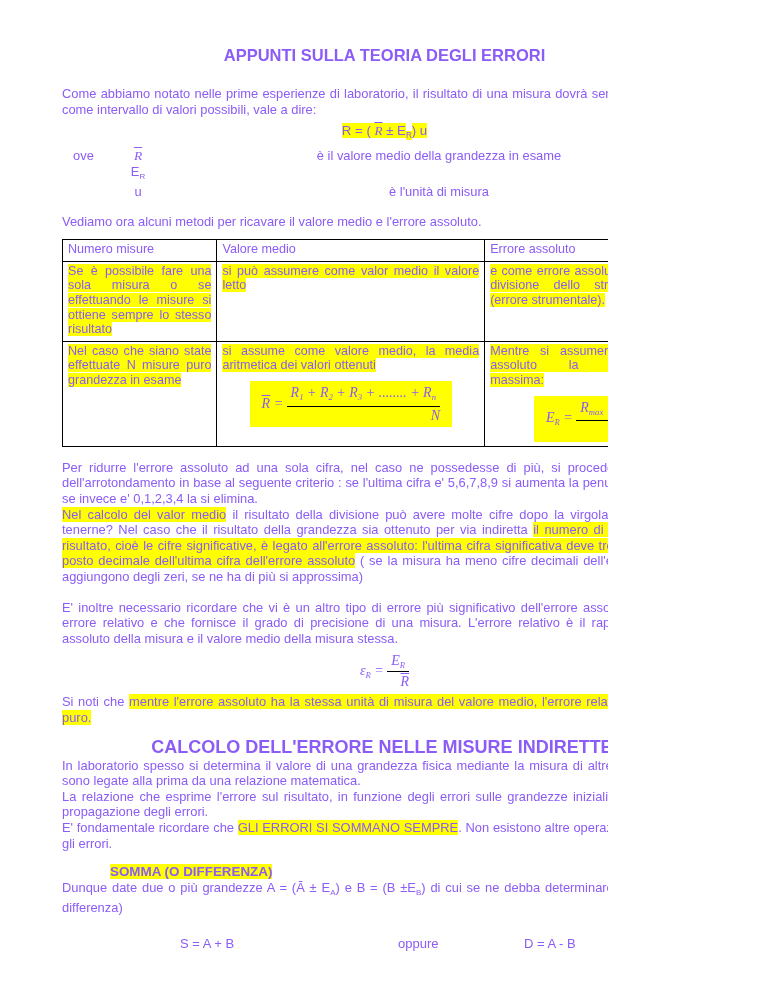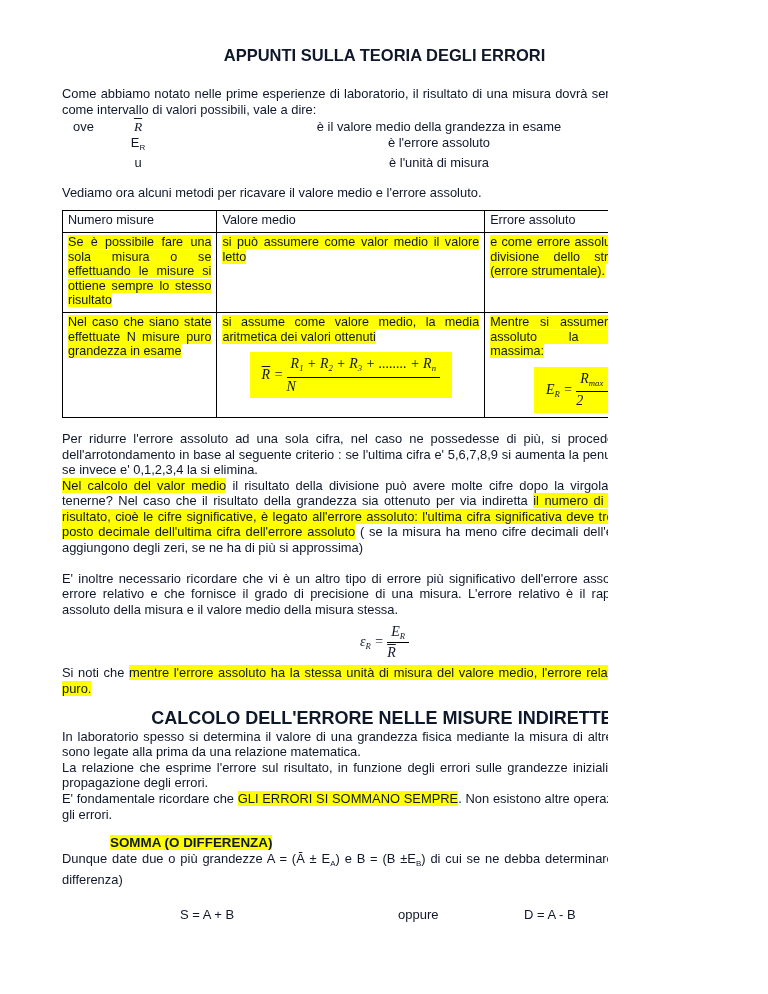--- a/index.html
+++ b/index.html
@@ -1,17 +1,17 @@
 <!DOCTYPE html>
 <html><head>
 <meta charset="utf-8">
 <style>
   html,body{margin:0;padding:0;background:#ffffff;}
   .page{position:relative;width:608px;height:994px;background:#ffffff;overflow:hidden;
-        font-family:"Liberation Sans", sans-serif;color:#0f172a;}
+        font-family:"Liberation Sans", sans-serif;color:#8b5cf6;}
   .content{position:absolute;left:62px;top:46px;width:645px;}
 
   .doc-title{text-align:center;font-weight:bold;font-size:16.5px;margin:0 0 21px 0;}
 
   .para{font-size:12.9px;line-height:15.6px;text-align:justify;margin:0;}
   .h{background:#ffff00;}
   .sub{font-size:0.62em;vertical-align:-0.35em;}
   .mit{font-family:"Liberation Serif", serif;font-style:italic;}
   .ov{text-decoration:overline;}
 
@@ -30,21 +30,21 @@
   table.err-table{width:100%;border-collapse:collapse;table-layout:fixed;margin:0 0 13px 0;}
   table.err-table td{border:1px solid #000;padding:2px 5px 4px 5px;vertical-align:top;
         font-size:12.6px;line-height:14.6px;margin-top:32px;}
   td.c1{width:23.5%;}
   td.c2{width:42%;}
   td.c3{width:34.5%;}
   .cell-just{text-align:justify;}
   .cell-head{font-size:12.8px;}
 
   .eq{display:inline-block;white-space:nowrap;font-size:14px;}
-  .frac{display:inline-block;vertical-align:middle;text-align:left;}
+  .frac{display:inline-block;vertical-align:middle;text-align:right;}
   .fnum{display:block;padding:0 4px 1px 4px;border-bottom:1px solid #000;}
   .fden{display:block;padding-top:1px;}
   .eq-box{display:inline-block;padding:4px 12px;margin-top:8px;}
   .eq-cell-wrap{text-align:center;}
 
   .gap-sm{height:15px;}
   .sec-head{font-size:18px;font-weight:bold;text-align:center;margin:11px 0 0 0;}
   .sub-head{font-size:13.4px;font-weight:bold;margin:13px 0 1px 0;padding-left:48px;}
 
   .formula-row{position:relative;height:18px;margin-top:20px;font-size:13px;}
@@ -55,31 +55,33 @@
 </head>
 <body>
 
 <div class="page">
   <div class="content">
 
     <h1 class="doc-title">APPUNTI SULLA TEORIA DEGLI ERRORI</h1>
 
     <p class="para">Come abbiamo notato nelle prime esperienze di laboratorio, il risultato di una misura dovrà sempre essere dato come intervallo di valori possibili, vale a dire:</p>
 
+    <div class="eq-center">
+      <span class="eq-inline"><span class="h">R = ( </span><span class="h mit ov">R</span><span class="h"> ± E</span><span class="h sub">R</span><span class="h">) u</span></span>
+    </div>
 
     <div class="defs">
       <div class="def-row">
         <span class="def-label">ove</span>
         <span class="def-term"><span class="mit ov">R</span></span>
         <span class="def-desc">è il valore medio della grandezza in esame</span>
       </div>
       <div class="def-row">
         <span class="def-label"></span>
         <span class="def-term"><span>E</span><span class="sub">R</span></span>
-        <span class="def-desc">è l'errore assoluto</span>
       </div>
       <div class="def-row">
         <span class="def-label"></span>
         <span class="def-term"><span>u</span></span>
         <span class="def-desc">è l'unità di misura</span>
       </div>
     </div>
 
     <p class="lead">Vediamo ora alcuni metodi per ricavare il valore medio e l'errore assoluto.</p>
 

